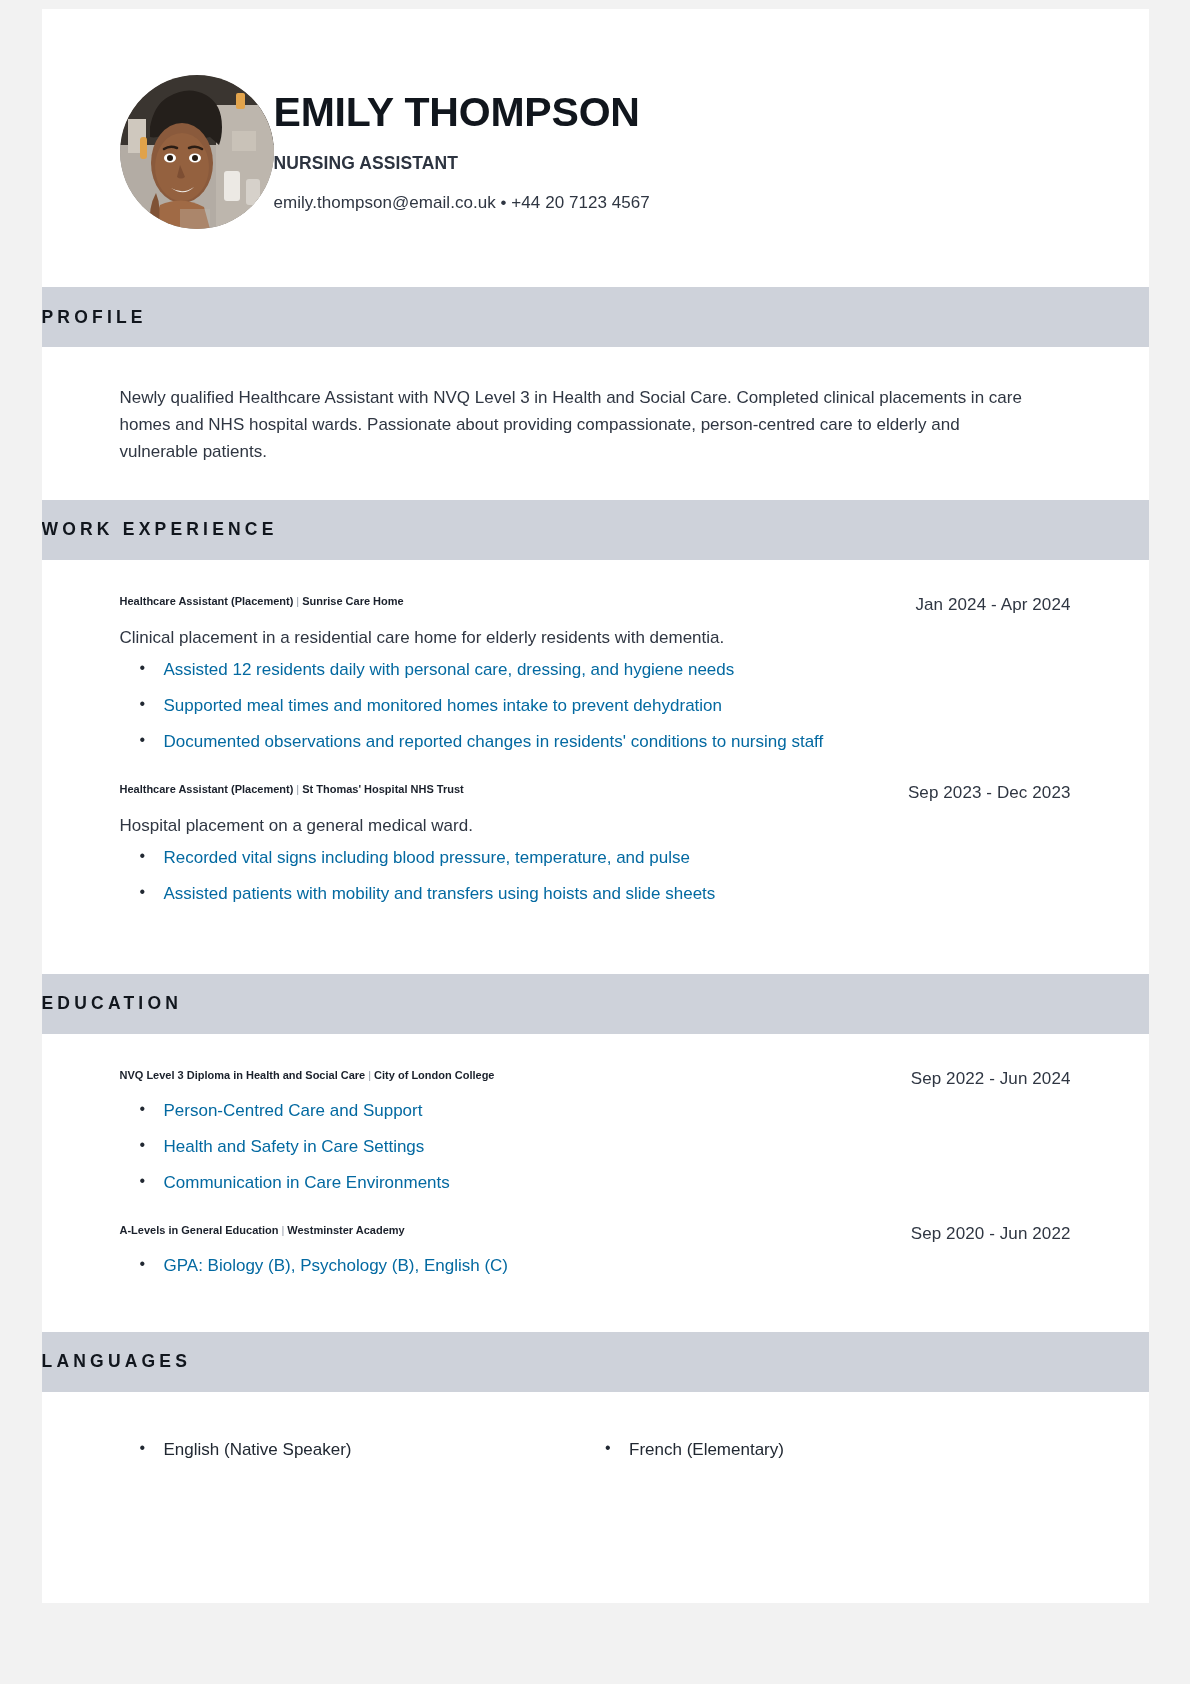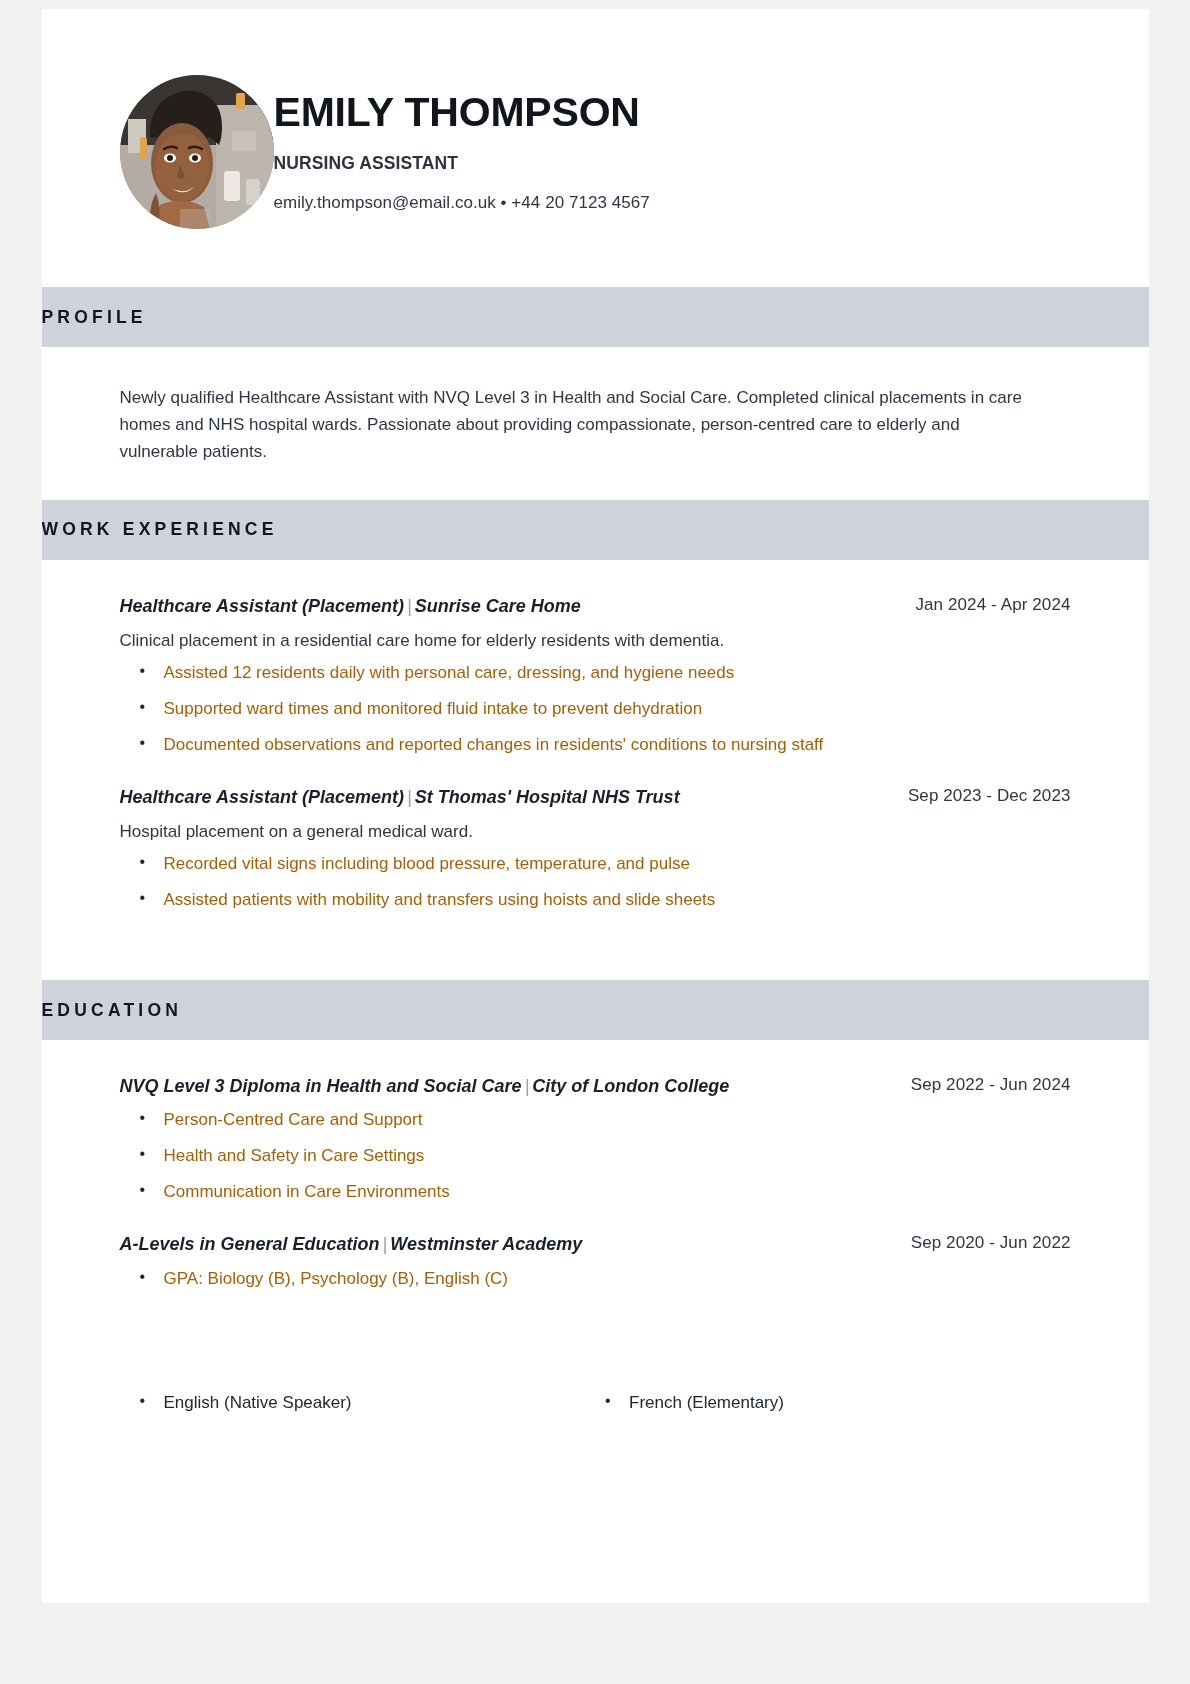--- a/index.html
+++ b/index.html
@@ -95,26 +95,25 @@
   .entry { padding-top: 30px; }
   .entry.first { padding-top: 34px; }
 
   .entry-head {
     display: flex;
     align-items: flex-start;
     justify-content: space-between;
   }
 
   .entry-title {
-    font-size: 18px;
+    font-size: 11px;
     font-weight: 700;
     color: #1a202b;
     line-height: 1.35;
     max-width: 640px;
-    font-style: italic;
   }
 
   .entry-title .sep {
     font-weight: 400;
     color: #98a0ad;
     padding: 0 3px;
   }
 
   .entry-date {
     font-size: 17px;
@@ -132,21 +131,21 @@
 
   ul.bullets {
     list-style: none;
     margin-top: 12px;
     padding-left: 20px;
   }
 
   ul.bullets li {
     position: relative;
     font-size: 17px;
-    color: #a16207;
+    color: #0369a1;
     padding-left: 24px;
     margin-top: 16px;
   }
 
   ul.bullets li:first-child { margin-top: 6px; }
 
   ul.bullets li::before {
     content: "•";
     position: absolute;
     left: 0;
@@ -246,21 +245,21 @@
     <div class="entry first">
       <div class="entry-head">
         <div class="entry-title">
           <span>Healthcare Assistant (Placement)</span><span class="sep">|</span><span>Sunrise Care Home</span>
         </div>
         <div class="entry-date">Jan 2024 - Apr 2024</div>
       </div>
       <div class="entry-desc">Clinical placement in a residential care home for elderly residents with dementia.</div>
       <ul class="bullets">
         <li>Assisted 12 residents daily with personal care, dressing, and hygiene needs</li>
-        <li>Supported ward times and monitored fluid intake to prevent dehydration</li>
+        <li>Supported meal times and monitored homes intake to prevent dehydration</li>
         <li>Documented observations and reported changes in residents' conditions to nursing staff</li>
       </ul>
     </div>
 
     <div class="entry">
       <div class="entry-head">
         <div class="entry-title">
           <span>Healthcare Assistant (Placement)</span><span class="sep">|</span><span>St Thomas' Hospital NHS Trust</span>
         </div>
         <div class="entry-date">Sep 2023 - Dec 2023</div>
@@ -302,20 +301,23 @@
         <div class="entry-date">Sep 2020 - Jun 2022</div>
       </div>
       <ul class="bullets">
         <li>GPA: Biology (B), Psychology (B), English (C)</li>
       </ul>
     </div>
 
     <div class="spacer-md"></div>
   </div>
 
+  <div class="section-band">
+    <span class="band-title">LANGUAGES</span>
+  </div>
   <div class="section-body">
     <div class="lang-grid">
       <div class="lang-item">English (Native Speaker)</div>
       <div class="lang-item">French (Elementary)</div>
     </div>
   </div>
 
 </div>
 
 </body></html>

